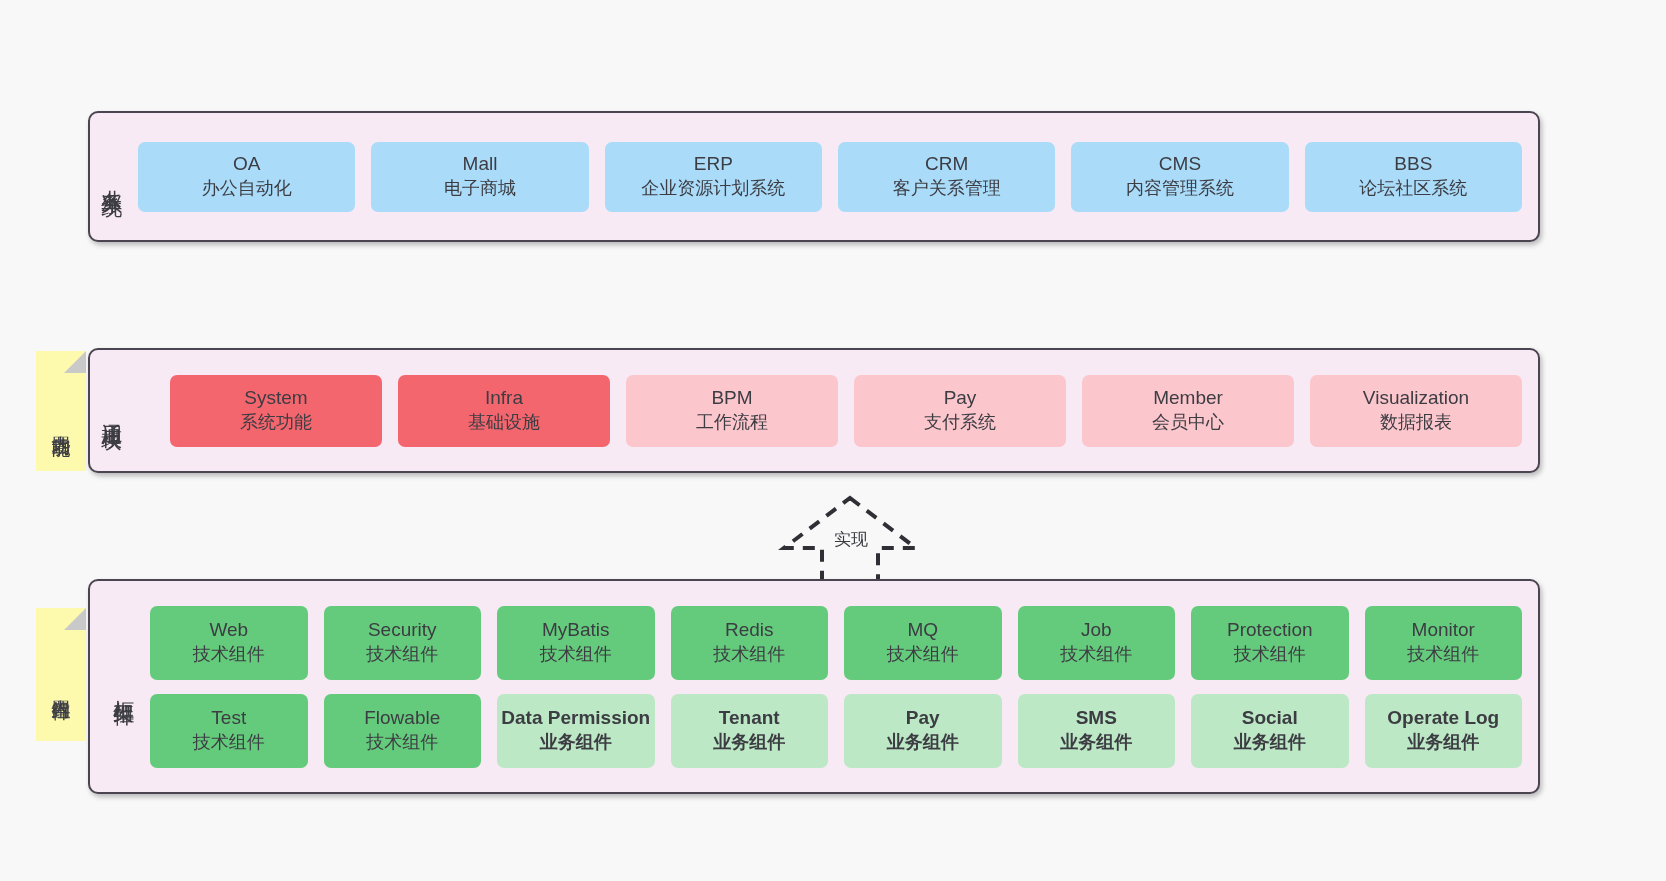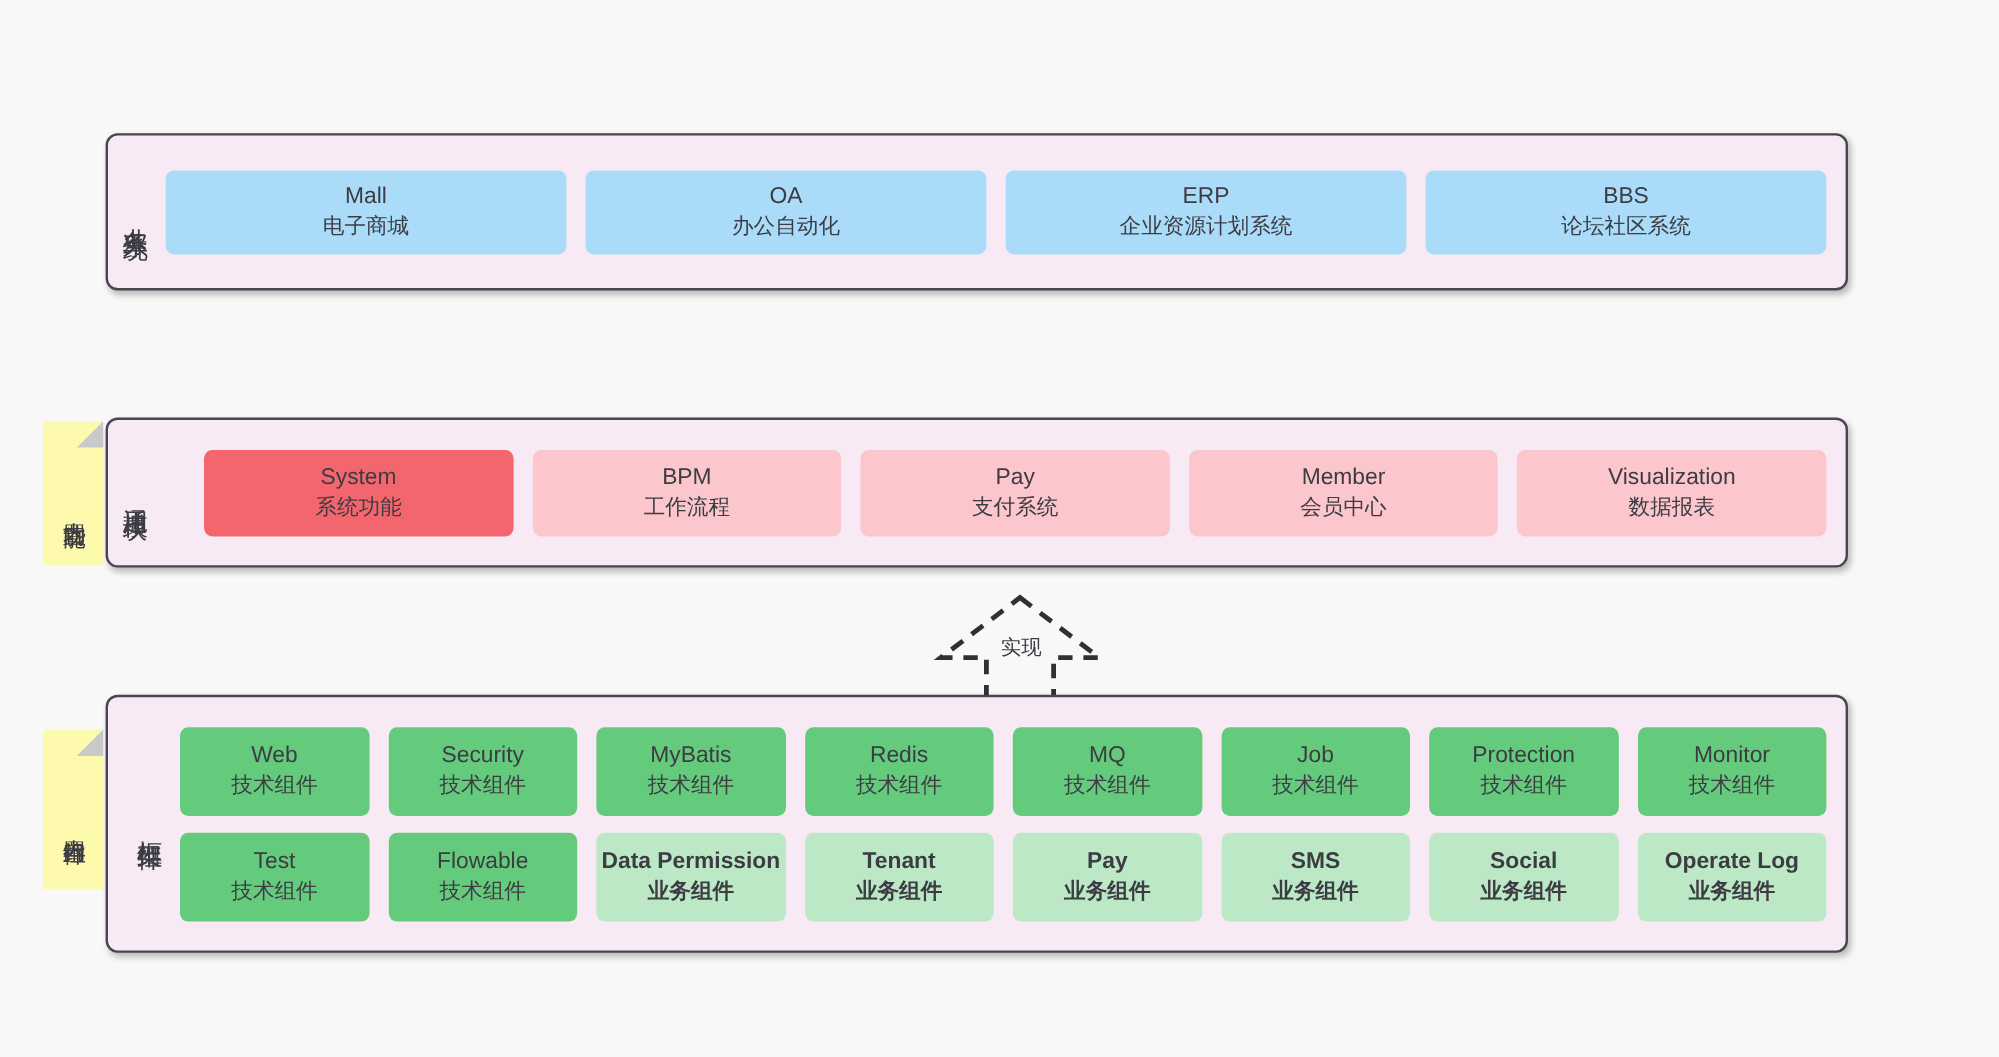--- a/index.html
+++ b/index.html
@@ -153,30 +153,38 @@
 </head>
 <body>
 
 <div id="canvas">
 
   <div class="band" id="band-business">
     <div class="band-label">业务系统</div>
     <div class="band-body">
       <div class="row" id="row-business">
           <div class="node n-blue">
+            <div class="t1">OA</div>
+            <div class="t2">办公自动化</div>
+          </div>
+          <div class="node n-blue">
             <div class="t1">Mall</div>
             <div class="t2">电子商城</div>
           </div>
           <div class="node n-blue">
-            <div class="t1">OA</div>
-            <div class="t2">办公自动化</div>
-          </div>
-          <div class="node n-blue">
             <div class="t1">ERP</div>
             <div class="t2">企业资源计划系统</div>
+          </div>
+          <div class="node n-blue">
+            <div class="t1">CRM</div>
+            <div class="t2">客户关系管理</div>
+          </div>
+          <div class="node n-blue">
+            <div class="t1">CMS</div>
+            <div class="t2">内容管理系统</div>
           </div>
           <div class="node n-blue">
             <div class="t1">BBS</div>
             <div class="t2">论坛社区系统</div>
           </div>
         </div>
     </div>
   </div>
 
 
@@ -184,20 +192,24 @@
     <span>内置功能</span>
   </div>
   <div class="band" id="band-common">
     <div class="band-label">通用模块</div>
     <div class="band-body">
       <div class="row" id="row-common">
           <div class="node n-red">
             <div class="t1">System</div>
             <div class="t2">系统功能</div>
           </div>
+          <div class="node n-red">
+            <div class="t1">Infra</div>
+            <div class="t2">基础设施</div>
+          </div>
           <div class="node n-pink">
             <div class="t1">BPM</div>
             <div class="t2">工作流程</div>
           </div>
           <div class="node n-pink">
             <div class="t1">Pay</div>
             <div class="t2">支付系统</div>
           </div>
           <div class="node n-pink">
             <div class="t1">Member</div>

